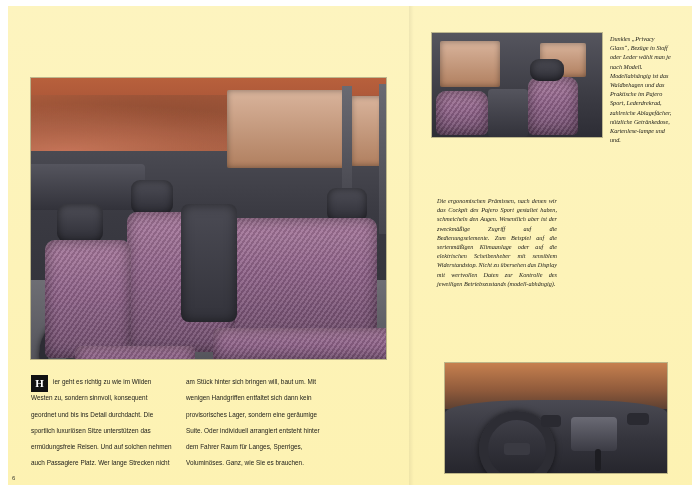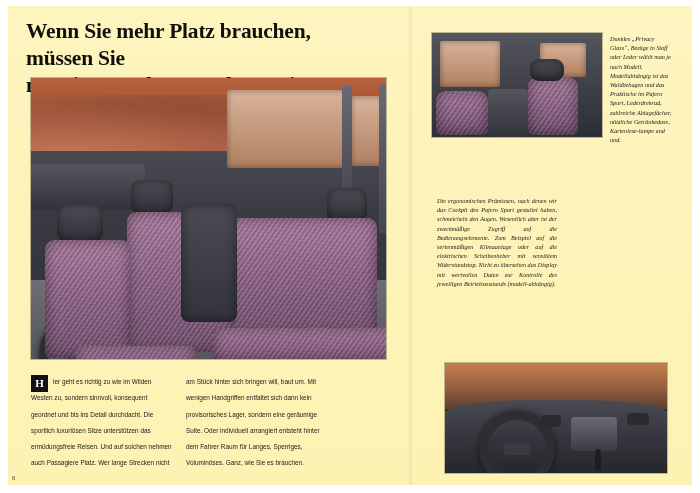--- a/index.html
+++ b/index.html
@@ -246,24 +246,20 @@
 <body>
 
 <div class="page">
 
   <div class="edge-top"></div>
   <div class="edge-left"></div>
   <div class="edge-right"></div>
   <div class="edge-bottom"></div>
   <div class="spine"></div>
 
-  <div class="headline">
-    <span>Wenn Sie mehr Platz brauchen, müssen Sie</span>
-    <span class="l2">nur einen umlegen. Oder zwei.</span>
-  </div>
 
   <div class="photo-main">
     <div class="sky"></div>
     <div class="rock"></div>
     <div class="interior"></div>
     <div class="floor"></div>
 
     <div class="window" style="left:196px; top:12px; width:120px; height:78px;"></div>
     <div class="window" style="left:320px; top:18px; width:32px; height:70px;"></div>
     <div class="pillar" style="left:311px; top:8px; width:10px; height:120px;"></div>

